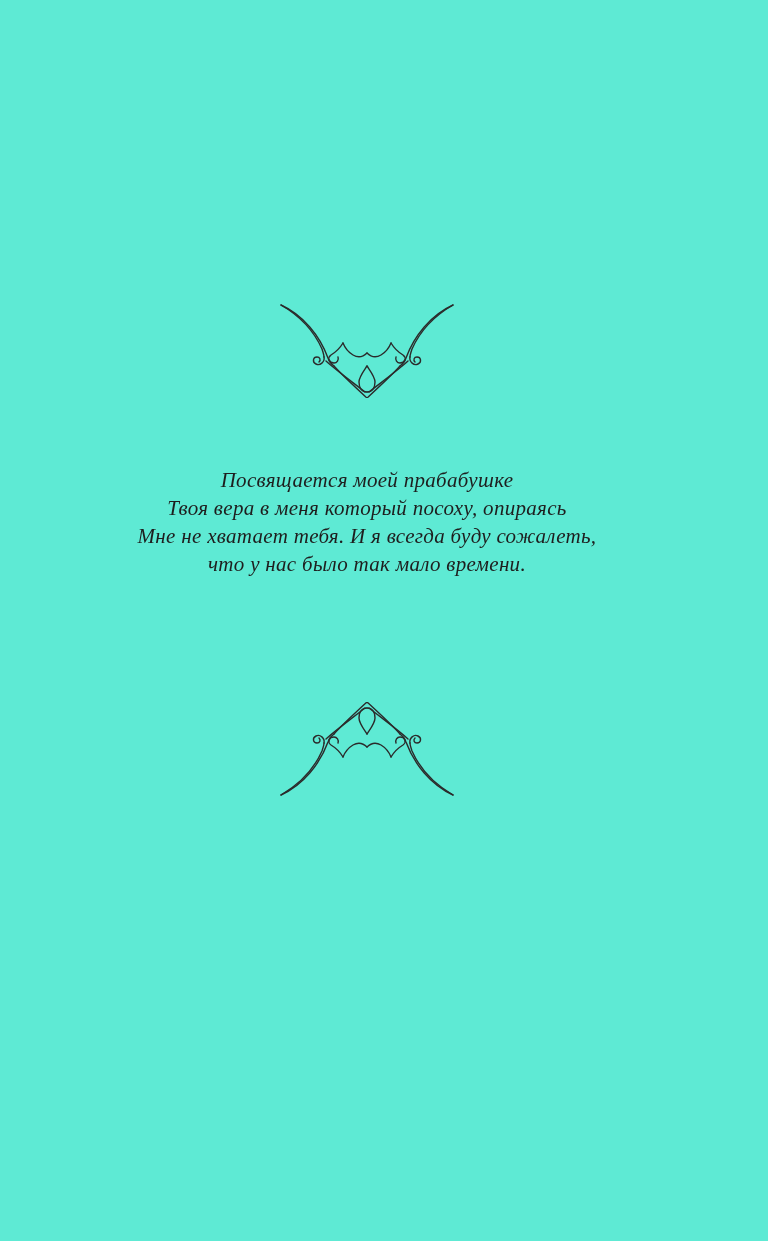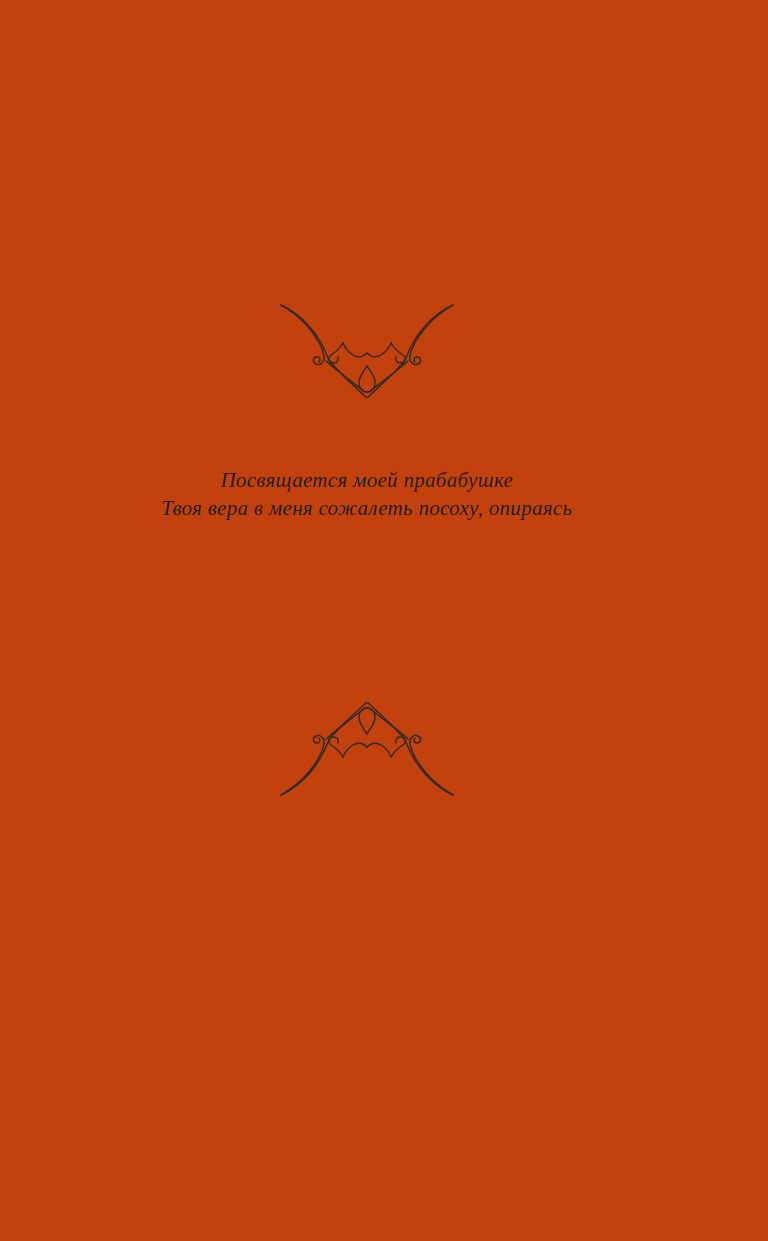--- a/index.html
+++ b/index.html
@@ -4,21 +4,21 @@
 <style>
   html, body {
     margin: 0;
     padding: 0;
     background: #ffffff;
   }
   .page {
     position: relative;
     width: 768px;
     height: 1241px;
-    background: #c2410c;
+    background: #5eead4;
     overflow: hidden;
     font-family: "Liberation Serif", "DejaVu Serif", serif;
   }
   .ornament {
     position: absolute;
     width: 176px;
     height: 96px;
   }
   .ornament svg {
     display: block;
@@ -63,21 +63,23 @@
           <path d="M64,41 C66,46 69,50 74,53 C79,56 84,55 88,51"></path>
           <path d="M88,64 C84,70 80,75 80,80 C80,86 83,90 88,90"></path>
         </g>
         <use href="#orn-half-t" transform="translate(176,0) scale(-1,1)"></use>
       </g>
     </svg>
   </div>
 
   <div class="dedication">
     <div class="dedication-line">Посвящается моей прабабушке</div>
-    <div class="dedication-line">Твоя вера в меня сожалеть посоху, опираясь</div>
+    <div class="dedication-line">Твоя вера в меня который посоху, опираясь</div>
+    <div class="dedication-line">Мне не хватает тебя. И я всегда буду сожалеть,</div>
+    <div class="dedication-line">что у нас было так мало времени.</div>
   </div>
 
   <div class="ornament ornament-bottom">
     <svg viewBox="0 0 176 96" aria-hidden="true">
       <g fill="none" stroke="#2b2b2b" stroke-width="1.4" stroke-linecap="round" stroke-linejoin="round">
         <g id="orn-half-b">
           <path d="M2,3 C24,13 41,34 49,56 C50,59 52,62 55,64"></path>
           <path d="M2,3 C21,14 35,29 43,47 C44,50 45,53 45,55"></path>
           <path d="M45,55 C46,60 41,64 37,62 C33,60 34,55 38,55 C41,55 42,58 40,60"></path>
           <path d="M55,64 C63,73 75,84 88,96"></path>

